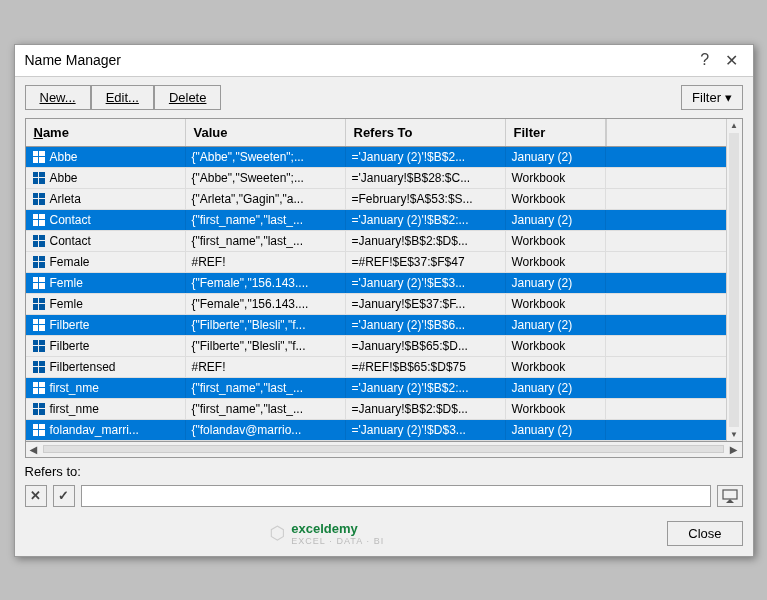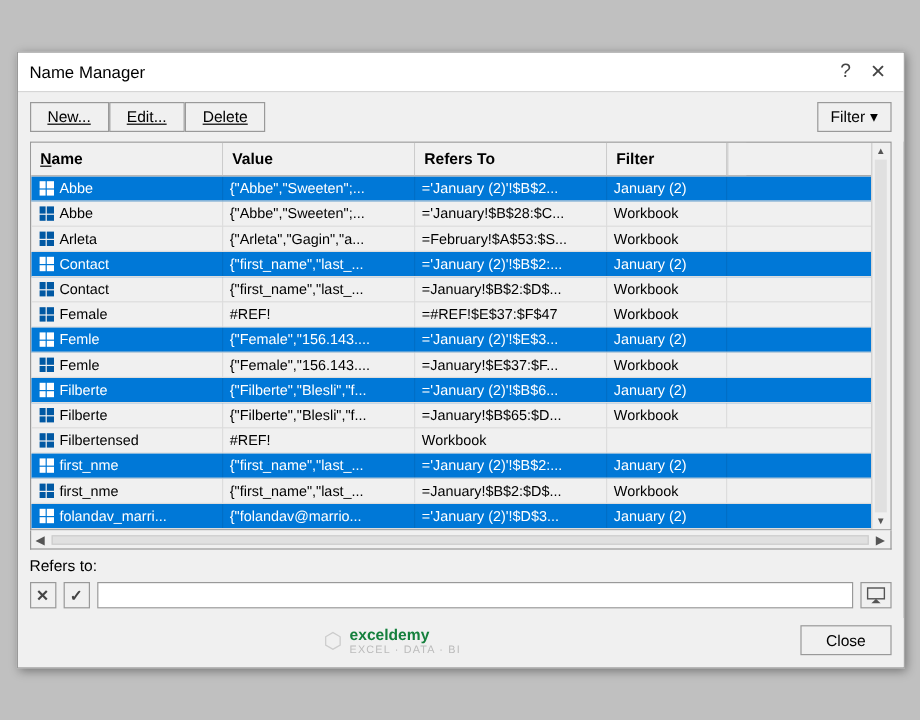--- a/index.html
+++ b/index.html
@@ -476,20 +476,21 @@
                 <span class="grid-icon">
                   <span></span>
                   <span></span>
                   <span></span>
                   <span></span>
                 </span>
               </span>
               <span>Filbertensed</span>
             </div>
     <div class="cell">#REF!</div>
+    <div class="cell">=#REF!$B$65:$D$75</div>
     <div class="cell">Workbook</div>
     <div class="cell"></div>
   </div>
           <div class="table-row selected">
     <div class="cell">
               <span class="cell-icon">
                 <span class="grid-icon">
                   <span></span>
                   <span></span>
                   <span></span>

